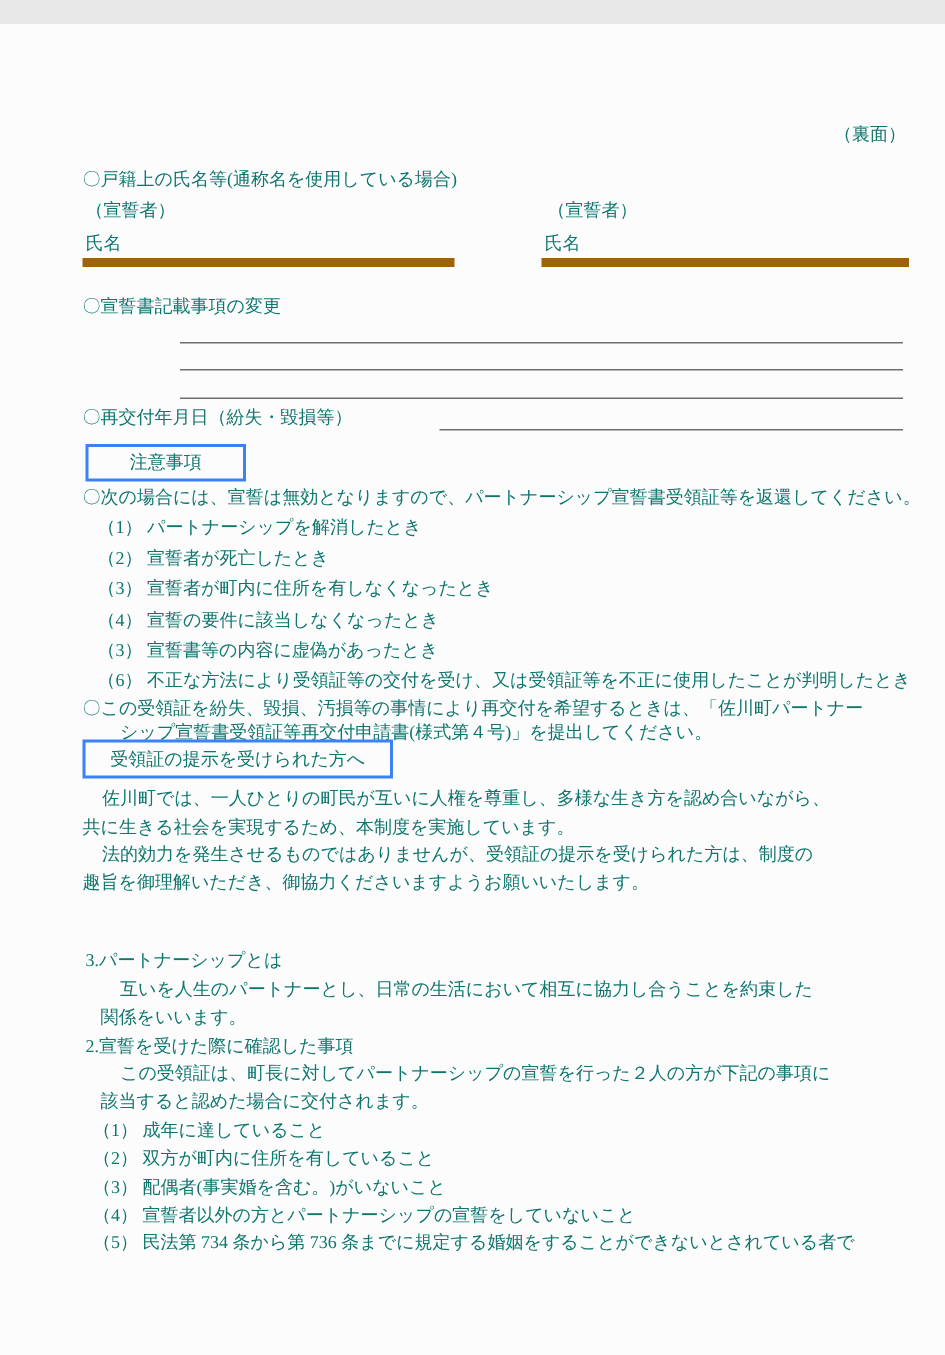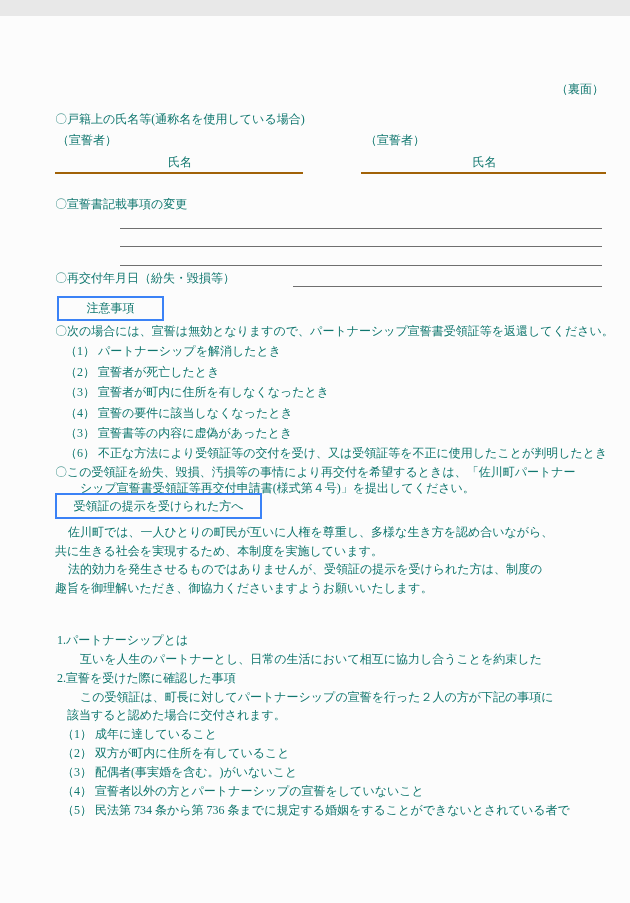--- a/index.html
+++ b/index.html
@@ -6,21 +6,21 @@
   .page{
     position:relative;width:630px;height:903px;margin:16px auto;
     background:#fcfcfc;color:#0f766e;
     font-family:"Liberation Serif","DejaVu Serif",serif;
     font-size:12px;overflow:hidden;
   }
   .abs{position:absolute;line-height:15px;white-space:nowrap;}
   .rule{position:absolute;height:0;border-top:1px solid #6f6f6f;}
   .name-field{
     position:absolute;height:19px;line-height:19px;
-    border-bottom:2px solid #a16207;white-space:nowrap;text-align:center;
+    border-bottom:6px solid #a16207;white-space:nowrap;
   }
   .titlebox{
     position:absolute;border:2px solid #3b82f6;
     display:flex;align-items:center;justify-content:center;
     white-space:nowrap;background:transparent;
   }
   .block{position:absolute;white-space:nowrap;}
   .ln{white-space:nowrap;}
   .lh204{line-height:20.4px;height:20.4px;}
   .lh16{line-height:16px;height:16px;}
@@ -82,22 +82,23 @@
   </div>
 
   <div class="block" style="left:55px;top:507px;width:560px;line-height:18.6px">
     <div class="ln ind13">佐川町では、一人ひとりの町民が互いに人権を尊重し、多様な生き方を認め合いながら、</div>
     <div class="ln">共に生きる社会を実現するため、本制度を実施しています。</div>
     <div class="ln ind13">法的効力を発生させるものではありませんが、受領証の提示を受けられた方は、制度の</div>
     <div class="ln">趣旨を御理解いただき、御協力くださいますようお願いいたします。</div>
   </div>
 
   <div class="block" style="left:55px;top:615px;width:566px;line-height:18.85px">
-    <div class="ln ind2">1.パートナーシップとは</div>
+    <div class="ln ind2">3.パートナーシップとは</div>
     <div class="ln ind25">互いを人生のパートナーとし、日常の生活において相互に協力し合うことを約束した</div>
+    <div class="ln ind12">関係をいいます。</div>
     <div class="ln ind2">2.宣誓を受けた際に確認した事項</div>
     <div class="ln ind25">この受領証は、町長に対してパートナーシップの宣誓を行った２人の方が下記の事項に</div>
     <div class="ln ind12">該当すると認めた場合に交付されます。</div>
     <div class="ln ind7">（1） 成年に達していること</div>
     <div class="ln ind7">（2） 双方が町内に住所を有していること</div>
     <div class="ln ind7">（3） 配偶者(事実婚を含む。)がいないこと</div>
     <div class="ln ind7">（4） 宣誓者以外の方とパートナーシップの宣誓をしていないこと</div>
     <div class="ln ind7">（5） 民法第 734 条から第 736 条までに規定する婚姻をすることができないとされている者で</div>
   </div>
 

